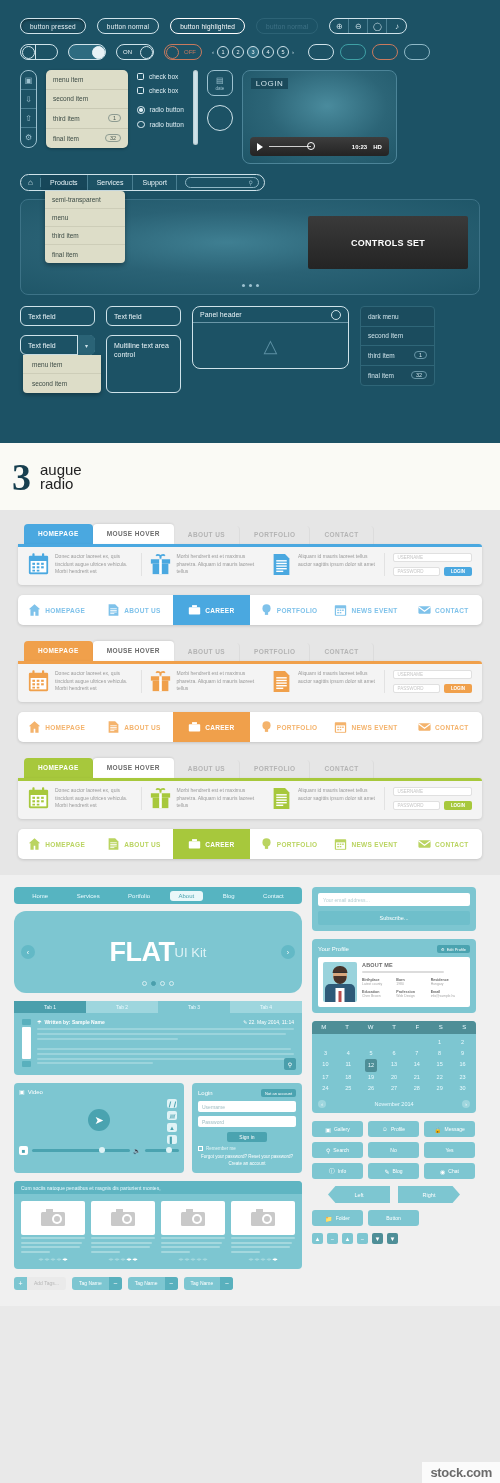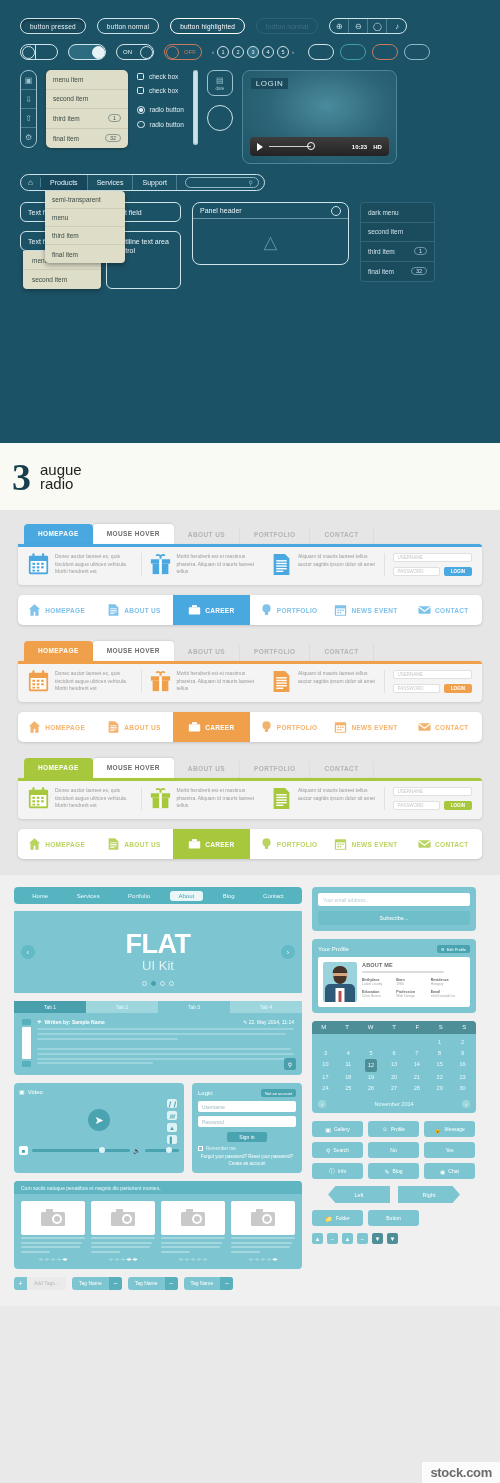--- a/index.html
+++ b/index.html
@@ -183,22 +183,22 @@
 
   
   .sec-flat { background:#f0f0f0; padding:12px 14px 16px 14px; display:flex; gap:10px; }
   .flat-left { width:288px; }
   .flat-right { width:164px; }
   .fnav { background:#56b4c1; border-radius:4px; height:17px; display:flex; align-items:center;
           justify-content:space-around; padding:0 4px; }
   .fnav .fi { font-size:6px; color:#eafaff; padding:2px 9px; border-radius:3px; }
   .fnav .fi.act { background:#e9f7f9; color:#4aa3b0; }
 
-  .slider { margin-top:7px; background:#7dc6d1; border-radius:1px; height:82px; position:relative;
-            display:flex; flex-direction:column; align-items:center; justify-content:center; }
+  .slider { margin-top:7px; background:#7dc6d1; border-radius:12px; height:82px; position:relative;
+            display:flex; align-items:center; justify-content:center; }
   .slider .big { font-size:27px; font-weight:bold; color:#fff; letter-spacing:-.5px; line-height:27px;}
   .slider .sub { font-size:13px; color:#dff3f6; line-height:15px;}
   .slider .ar { position:absolute; top:50%; transform:translateY(-50%); width:14px;height:14px;border-radius:50%;
                 background:#63b9c6; color:#fff; font-size:7px; display:flex;align-items:center;justify-content:center;}
   .slider .ar.l{ left:7px;} .slider .ar.r{ right:7px;}
   .slider .sd { position:absolute; bottom:7px; display:flex; gap:4px; }
   .slider .sd i{ width:5px;height:5px;border-radius:50%;border:1px solid #d7eef1; display:block;}
   .slider .sd i.on{ background:#4a9fac; border-color:#4a9fac;}
 
   .tabsrow { margin-top:8px; background:#7dc6d1; border-radius:4px 4px 0 0; display:flex; height:12px;}
@@ -454,20 +454,28 @@
       <div class="navbar" style="width:245px;">
         <div class="home">⌂</div>
         <div class="ni act">Products</div>
         <div class="ni">Services</div>
         <div class="ni">Support</div>
         <div class="srch">
             <span>⚲</span>
           </div>
       </div>
 
+      <div class="bigpanel" style="margin-top:8px;">
+        <div class="controls-set">CONTROLS SET</div>
+        <div class="dots">
+            <i></i>
+            <i></i>
+            <i></i>
+          </div>
+      </div>
 
       <div class="dropmenu" style="position:absolute; left:25px; top:17px; z-index:5;">
         <div class="li">semi-transparent</div>
         <div class="li">menu</div>
         <div class="li">third item</div>
         <div class="li">final item</div>
       </div>
     </div>
 
     <div class="row" style="gap:11px; margin-top:11px; align-items:flex-start;">

